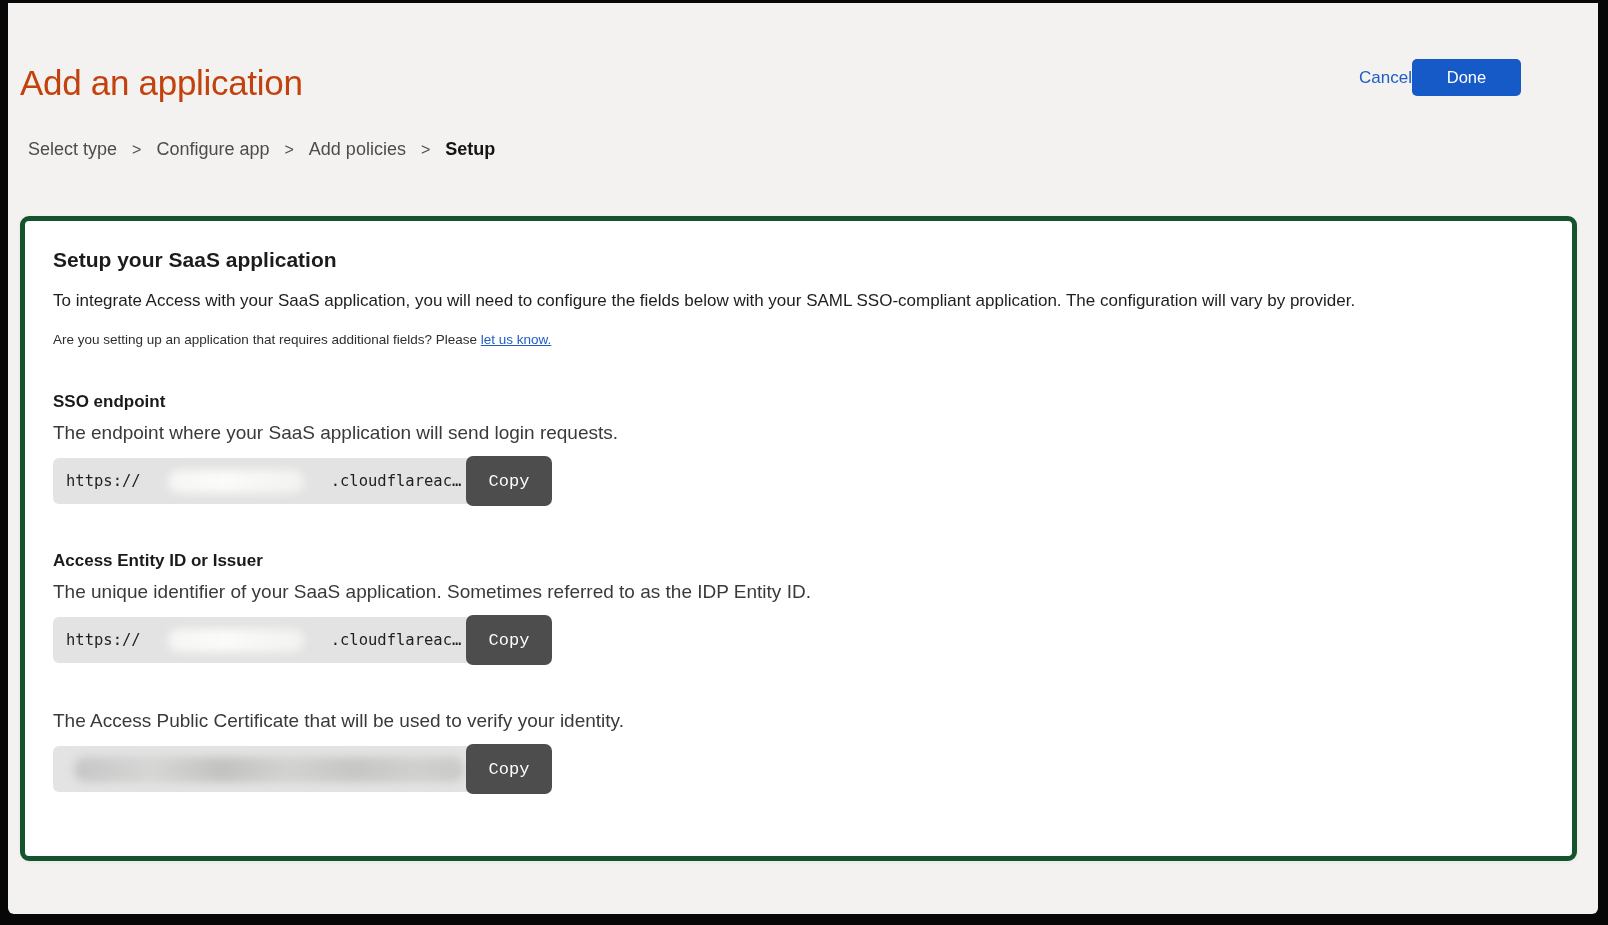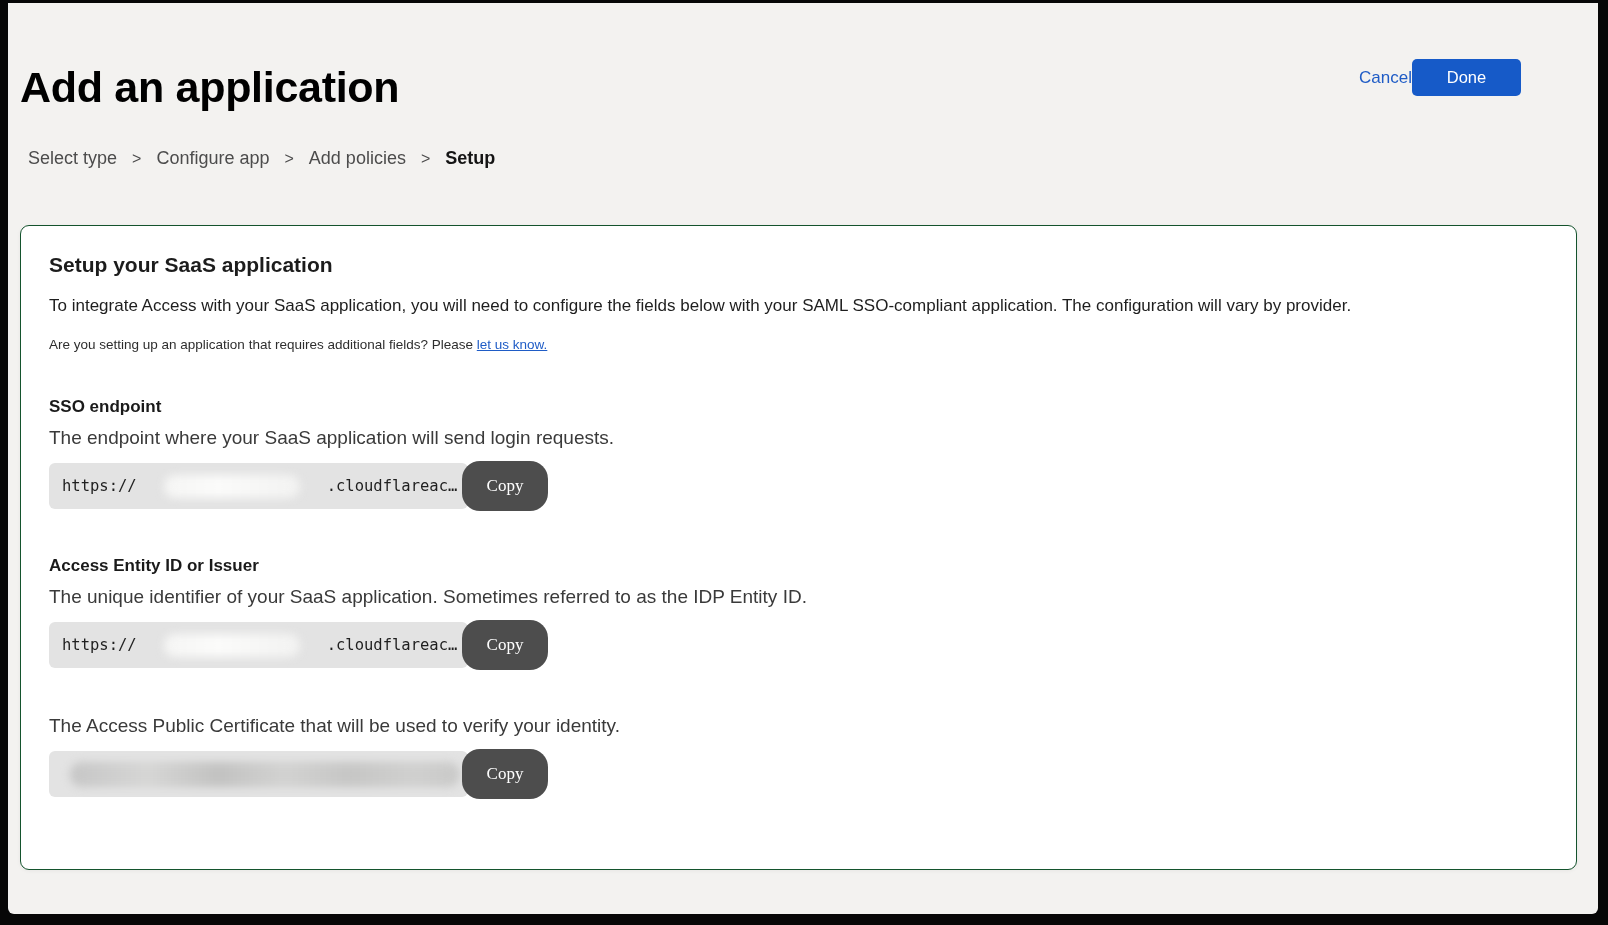--- a/index.html
+++ b/index.html
@@ -17,23 +17,23 @@
     background: #f3f2f0;
     border-radius: 0 0 6px 6px;
     overflow: hidden;
   }
   
   .header {
     position: relative;
     padding: 60px 0 0 12px;
   }
   .page-title {
-    font-size: 43px;
-    font-weight: 700;
-    color: #000000;
+    font-size: 35px;
+    font-weight: 400;
+    color: #c2410c;
     letter-spacing: -0.3px;
   }
   .header-actions {
     position: absolute;
     top: 56px;
     right: 77px;
     display: flex;
     align-items: center;
   }
   .cancel-link {
@@ -70,21 +70,21 @@
     color: #141414;
     cursor: default;
   }
   .crumb-sep { color: #4c4c4c; font-size: 16px; }
   
   .card {
     margin: 56px 13px 0 12px;
     width: 1557px;
     min-height: 645px;
     background: #ffffff;
-    border: 1px solid #14532d;
+    border: 5px solid #14532d;
     border-radius: 9px;
     box-shadow: 0 1px 4px rgba(0,0,0,0.05);
     padding: 27px 28px 46px 28px;
   }
   .card-heading {
     font-size: 21px;
     font-weight: 700;
     color: #1c1c1c;
     margin-bottom: 19px;
   }
@@ -158,24 +158,24 @@
     flex: none;
   }
   .copy-btn {
     width: 86px;
     height: 50px;
     margin-left: -6px;
     background: #4d4d4d;
     color: #fdfdfd;
     font-size: 17px;
     border: none;
-    border-radius: 18px;
+    border-radius: 7px;
     cursor: pointer;
     z-index: 2;
-    font-family: Liberation Serif, serif;
+    font-family: Liberation Mono, monospace;
   }
 </style>
 </head>
 <body>
 
 <div class="page">
 
   <div class="header">
     <h1 class="page-title">Add an application</h1>
     <div class="header-actions">

